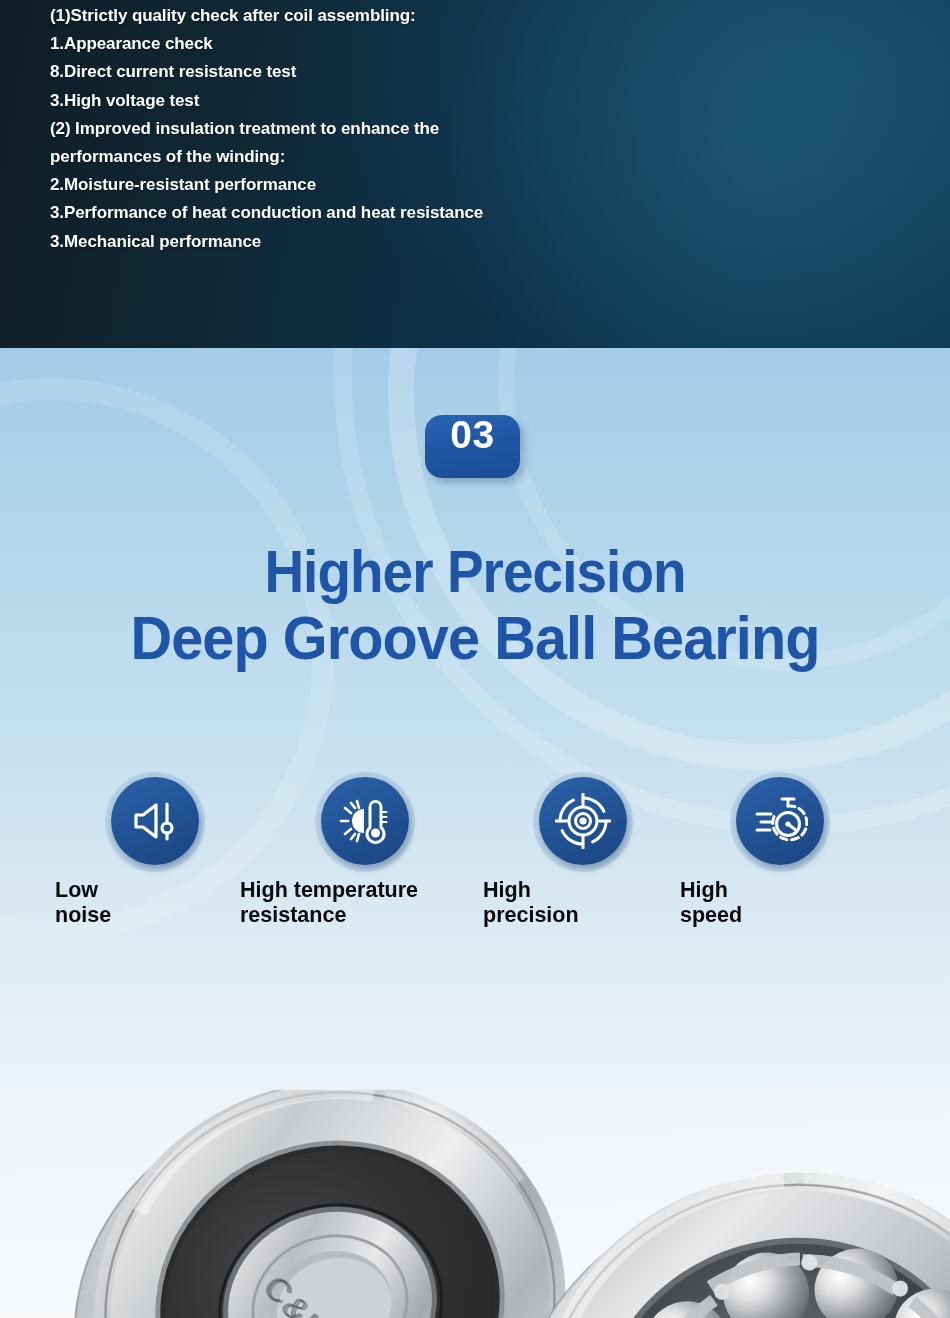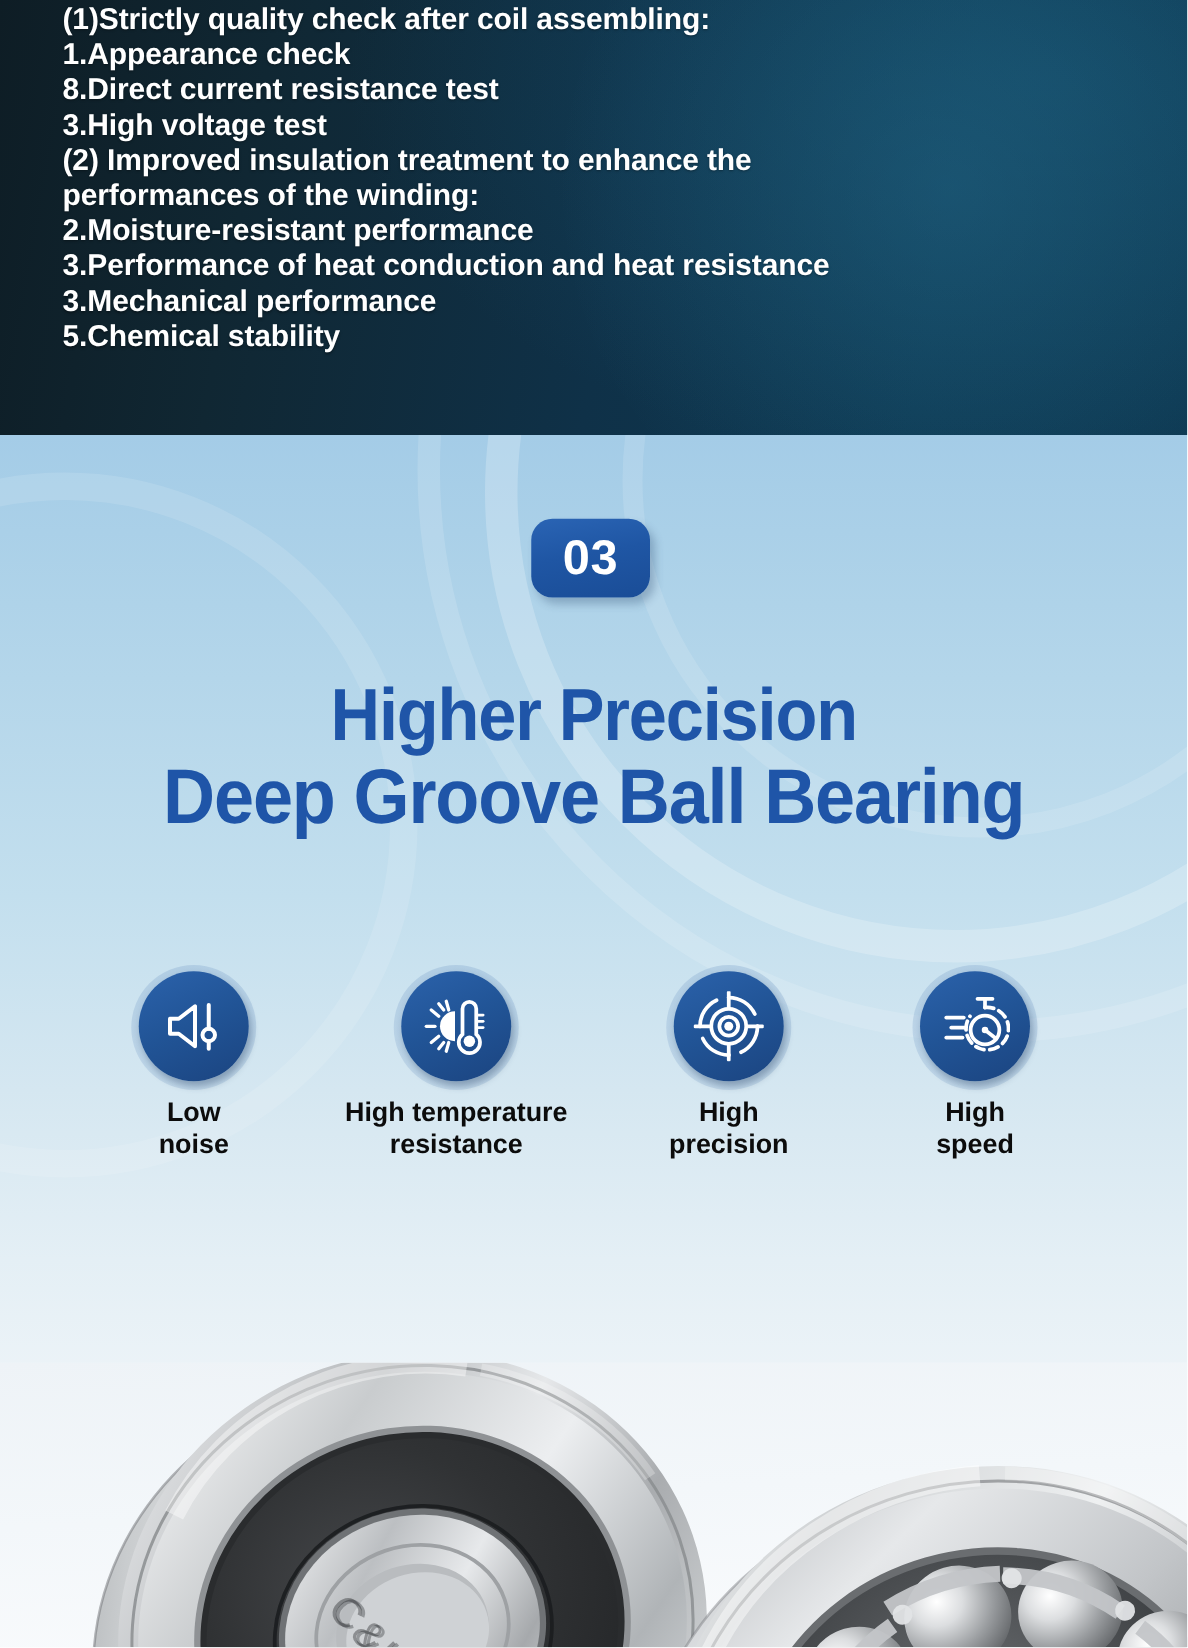--- a/index.html
+++ b/index.html
@@ -40,21 +40,21 @@
     border-radius: 50%;
     background: radial-gradient(circle at 50% 50%, rgba(45,120,155,0.30) 0%, rgba(45,120,155,0.10) 48%, rgba(45,120,155,0) 72%);
     pointer-events: none;
   }
   .spec-list {
     position: absolute;
     left: 50px;
     top: 2px;
     width: 860px;
     color: #ffffff;
-    font-size: 24px;
+    font-size: 17px;
     font-weight: bold;
     line-height: 28.2px;
     letter-spacing: -0.1px;
     text-shadow: 0 1px 2px rgba(0,0,0,0.35);
   }
   .spec-line { white-space: pre-wrap; }
 
   
   .light-panel {
     position: absolute;
@@ -90,21 +90,20 @@
   .badge {
     position: absolute;
     left: 425px;
     top: 415px;
     width: 95px;
     height: 63px;
     border-radius: 17px;
     background: linear-gradient(170deg, #2a64b4 0%, #1f56a4 45%, #1a4d97 100%);
     box-shadow: 4px 5px 7px rgba(40,70,105,0.30);
     display: flex;
-    align-items: center;
     justify-content: center;
   }
   .badge-text {
     color: #ffffff;
     font-size: 39px;
     font-weight: bold;
     letter-spacing: 0.5px;
     line-height: 1;
   }
 
@@ -121,21 +120,21 @@
     line-height: 65px;
     letter-spacing: -1px;
     transform: scaleX(0.93);
     transform-origin: 50% 0;
   }
   .title-line { display: block; white-space: nowrap; }
   .title-line-2 { font-size: 62px; }
 
   
   .features { position: absolute; left: 0; top: 772px; width: 950px; height: 180px; }
-  .feature { position: absolute; text-align: center; }
+  .feature { position: absolute; }
   .feature-circle-wrap {
     position: relative;
     width: 100px;
     height: 100px;
     margin: 0 auto;
   }
   .feature-halo {
     position: absolute;
     left: 0; top: 0;
     width: 100px; height: 100px;
@@ -187,21 +186,20 @@
     <div class="spec-list">
       <div class="spec-line">(1)Strictly quality check after coil assembling:</div>
       <div class="spec-line">1.Appearance check</div>
       <div class="spec-line">8.Direct current resistance test</div>
       <div class="spec-line">3.High voltage test</div>
       <div class="spec-line">(2) Improved insulation treatment to enhance the</div>
       <div class="spec-line">performances of the winding:</div>
       <div class="spec-line">2.Moisture-resistant performance</div>
       <div class="spec-line">3.Performance of heat conduction and heat resistance</div>
       <div class="spec-line">3.Mechanical performance</div>
-      <div class="spec-line">5.Chemical stability</div>
     </div>
   </div>
 
   <div class="light-panel">
     <div class="arc arc-2"></div>
     <div class="arc arc-1"></div>
     <div class="arc arc-3"></div>
     <div class="arc arc-4"></div>
   </div>
 

